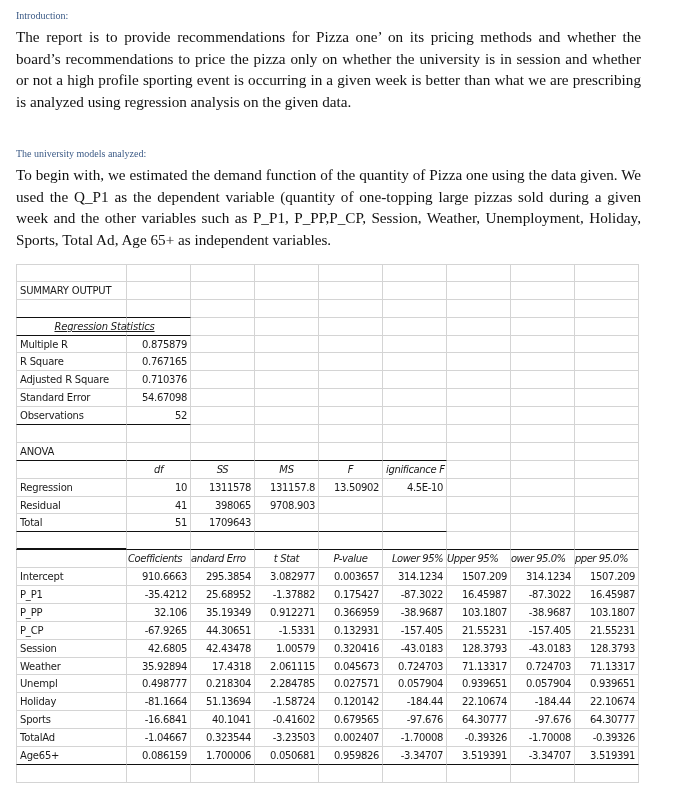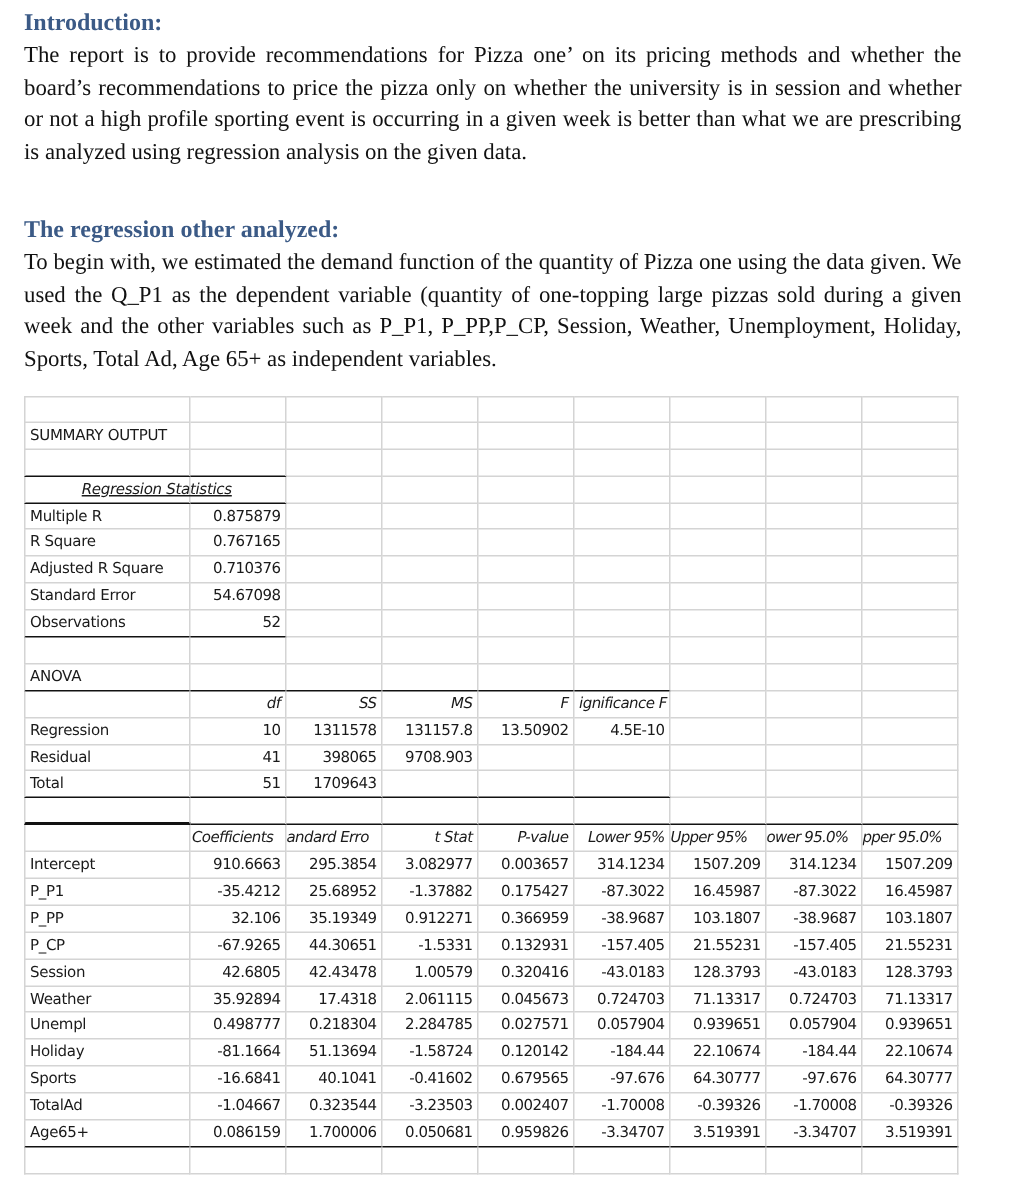--- a/index.html
+++ b/index.html
@@ -2,21 +2,21 @@
 <html><head>
   <meta charset="utf-8">
   <style>
     * { box-sizing: border-box; margin: 0; padding: 0; }
     html, body { width: 673px; height: 796px; background: #ffffff; overflow: hidden; }
     body { position: relative; font-family: "Liberation Serif", "DejaVu Serif", serif; color: #111111; }
 
     .heading {
       position: absolute; left: 16px;
       font-family: "Liberation Serif", serif;
-      font-weight: bold; font-size: 16px;
+      font-weight: normal; font-size: 10px;
       color: #3b5a86;
       line-height: 20px;
       text-align: center;
     }
     .para {
       position: absolute; left: 16px; width: 625px;
       font-family: "Liberation Serif", serif;
       font-size: 15.2px; line-height: 21.6px;
       text-align: justify;
       color: #111111;
@@ -39,33 +39,33 @@
       border-right: 1px solid #d4d4d4;
       border-bottom: 1px solid #d4d4d4;
       padding: 0 3px;
       white-space: nowrap; overflow: visible;
       text-align: right;
       letter-spacing: -0.35px;
       position: relative;
     }
     .cell.first { width: 111px; flex: 0 0 111px; border-left: 1px solid #d4d4d4; text-align: left; letter-spacing: -0.2px; }
     .row.top .cell { border-top: 1px solid #d4d4d4; }
-    .cell.ctr { text-align: right; }
+    .cell.ctr { text-align: center; }
     .cell.it { font-style: italic; }
     .cell.clip { overflow: hidden; }
     .thick-bottom { border-bottom: 1.6px solid #111111 !important; }
     .label-ovf { position: absolute; left: 3px; top: 0; white-space: nowrap; z-index: 3; background: transparent; }
   </style>
 </head>
 <body>
 
 <div class="heading" data-name="introduction-heading" style="top:6px;">Introduction:</div>
 <div class="para" data-name="introduction-paragraph" style="top:26px;">The report is to provide recommendations for Pizza one’ on its pricing methods and whether the board’s recommendations to price the pizza only on whether the university is in session and whether or not a high profile sporting event is occurring in a given week is better than what we are prescribing is analyzed using regression analysis on the given data.</div>
 
-<div class="heading" data-name="regression-models-heading" style="top:144px;">The regression other analyzed:</div>
+<div class="heading" data-name="regression-models-heading" style="top:144px;">The university models analyzed:</div>
 <div class="para" data-name="regression-models-paragraph" style="top:164px;">To begin with, we estimated the demand function of the quantity of Pizza one using the data given. We used the Q_P1 as the dependent variable (quantity of one-topping large pizzas sold during a given week and the other variables such as P_P1, P_PP,P_CP, Session, Weather, Unemployment, Holiday, Sports, Total Ad, Age 65+ as independent variables.</div>
 
 <div class="sheet" data-name="summary-output-spreadsheet">
 
   
   <div class="row top" data-name="sheet-row-empty">
     <div class="cell first" data-name="cell"></div>
     <div class="cell" data-name="cell"></div>
       <div class="cell" data-name="cell"></div>
       <div class="cell" data-name="cell"></div>

